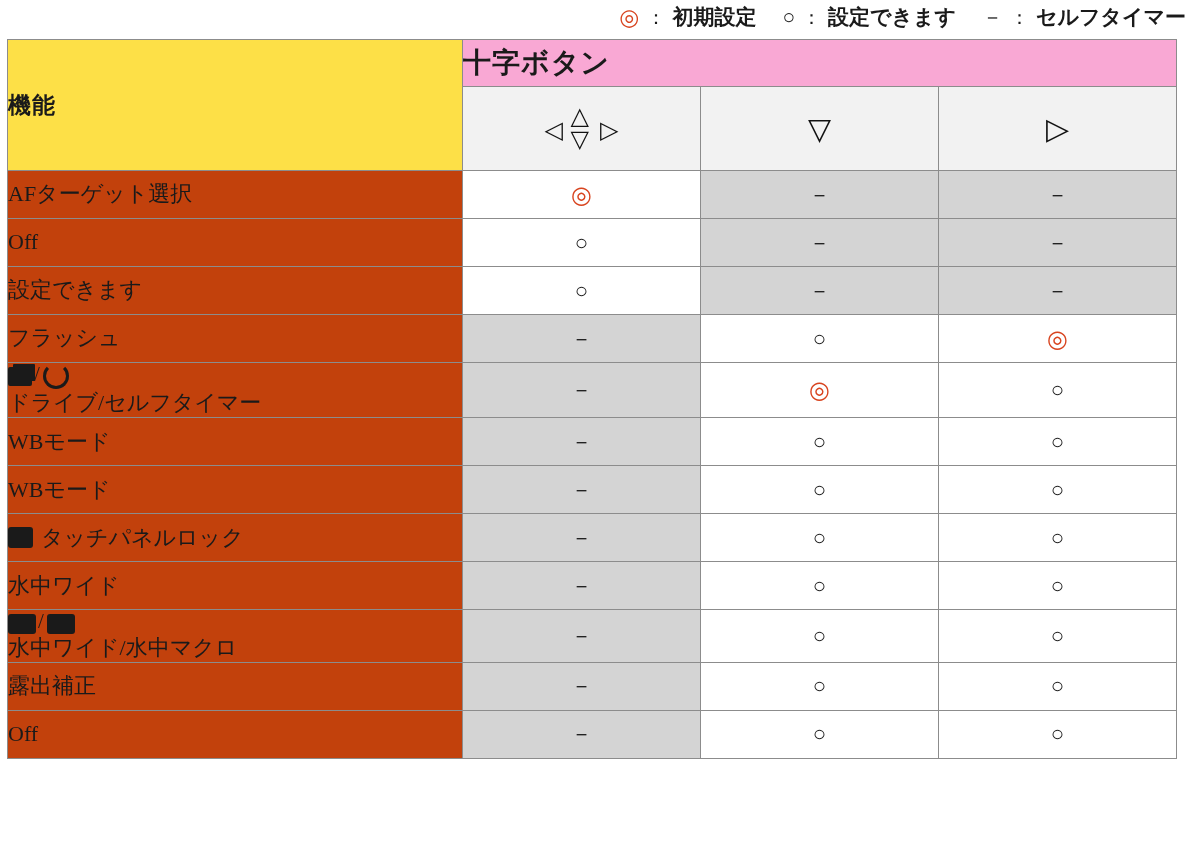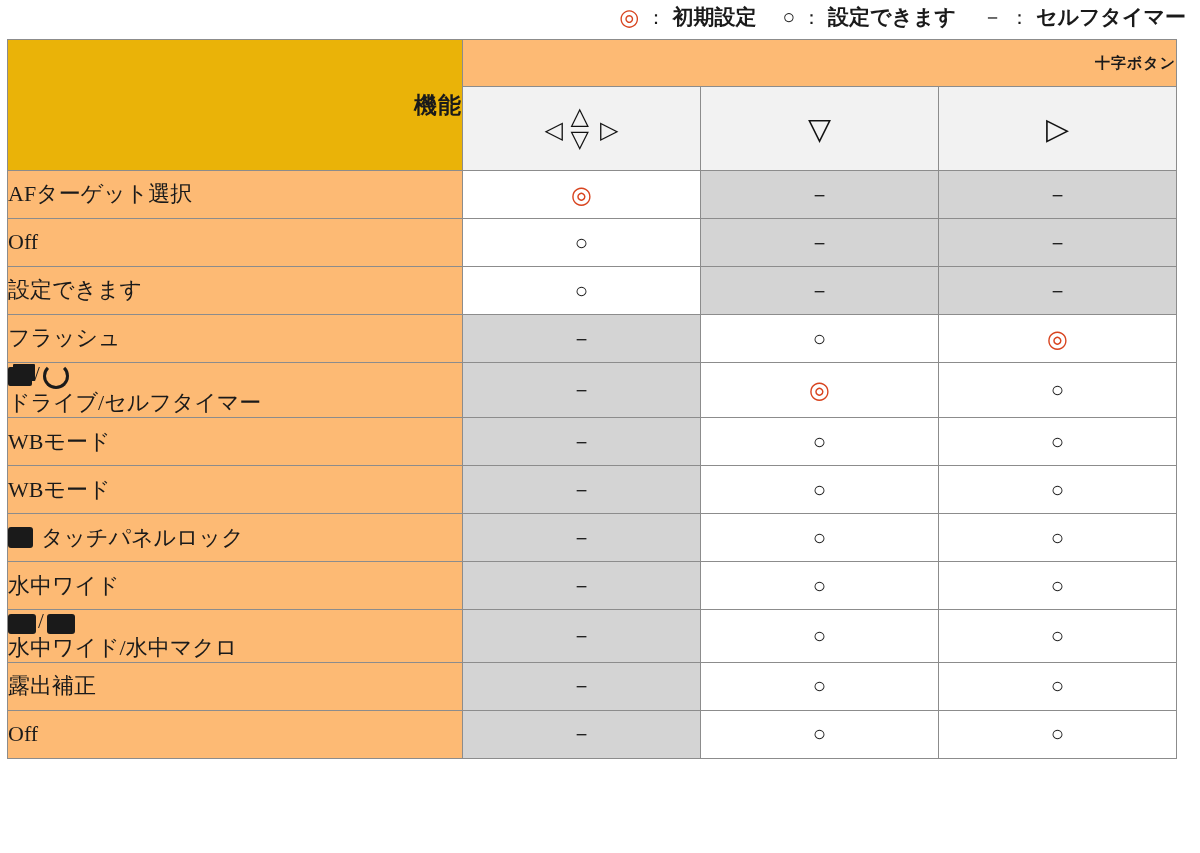--- a/index.html
+++ b/index.html
@@ -60,29 +60,29 @@
   table.matrix td {
     border: 1px solid #8c8c8c;
     padding: 0;
     vertical-align: middle;
   }
   col.c-fn { width: 455px; }
   col.c-col { width: 238px; }
 
   .hdr-group {
     height: 46px;
-    background: #fdba74;
-    text-align: right;
-    font-size: 15px;
+    background: #f9a8d4;
+    text-align: left;
+    font-size: 28px;
     font-weight: bold;
     letter-spacing: 1px;
   }
   .hdr-fn {
-    background: #eab308;
-    text-align: right;
+    background: #fde047;
+    text-align: left;
     font-size: 23px;
     font-weight: bold;
     letter-spacing: 1px;
   }
   .hdr-icon {
     height: 83px;
     background: #f2f2f2;
     text-align: center;
   }
 
@@ -106,21 +106,21 @@
   .arrow-cluster .down  { left: 26px; top: 20px; }
 
   .tri-down { font-size: 30px; line-height: 1; color: #111; }
   .tri-right { font-size: 30px; line-height: 1; color: #111; }
 
   
   td.fn {
     font-size: 22px;
     padding: 6px 10px 6px 9px;
     line-height: 1.28;
-    background: #fdba74;
+    background: #c2410c;
     height: 47px;
   }
   td.fn .ico-line {
     display: block;
     line-height: 1.05;
     font-size: 21px;
     letter-spacing: 1px;
   }
   td.fn .lbl-line { display: block; }
   td.fn.inline-ico {

